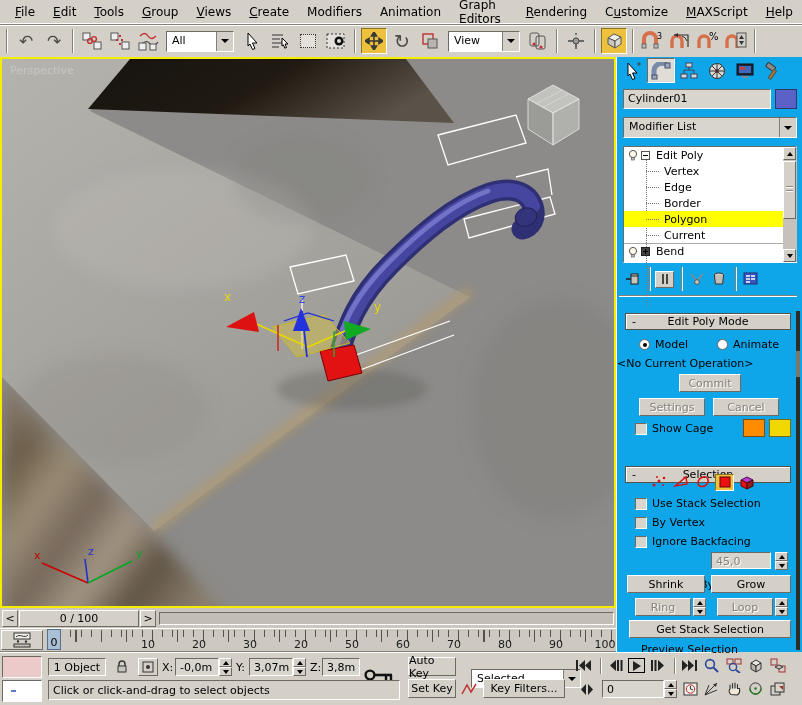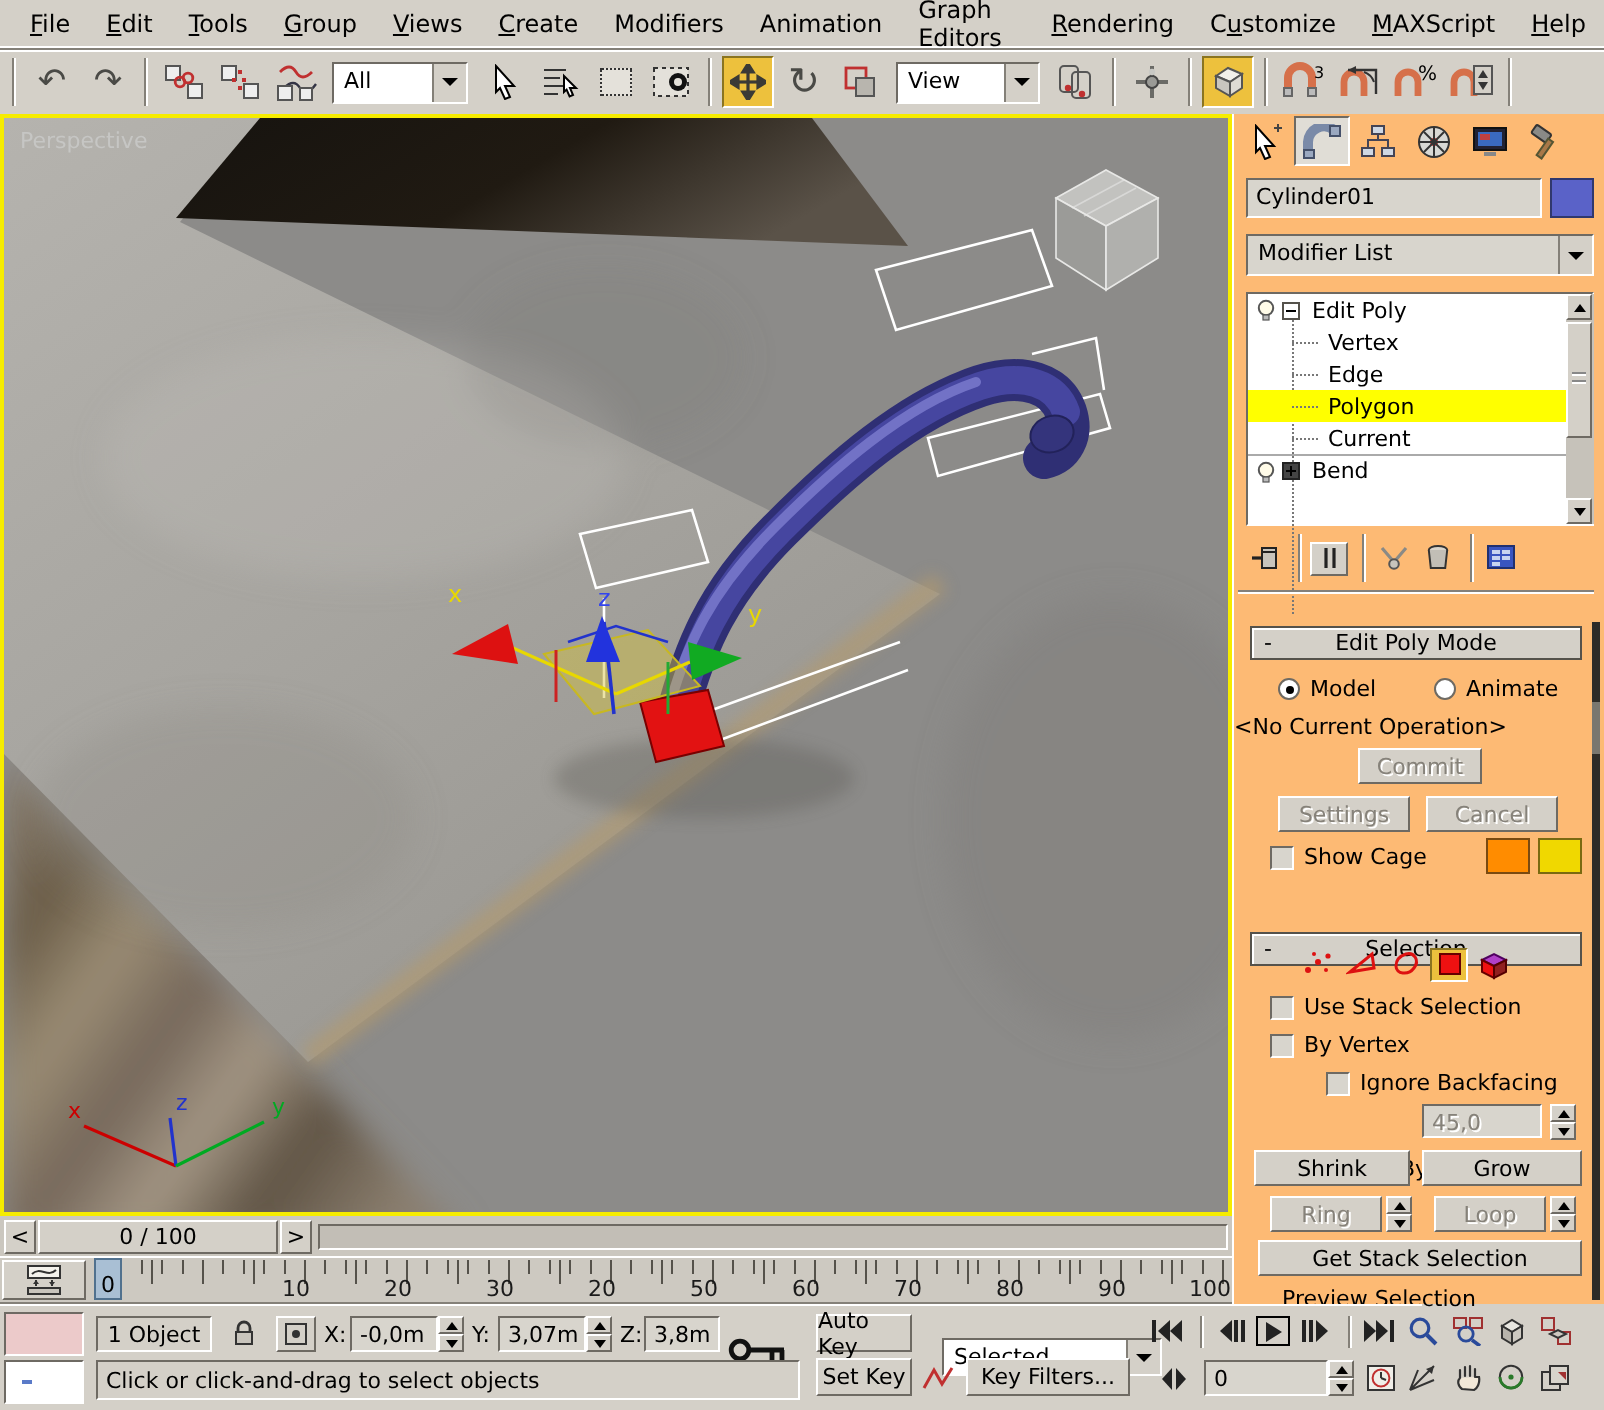--- a/index.html
+++ b/index.html
@@ -32,21 +32,21 @@
   .combo .val{padding:2px 5px 0 5px;flex:1;}
   .combo .drop{width:17px;background:#d4d0c8;border-left:1px solid #848078;display:flex;align-items:center;justify-content:center;}
   .arr-dn{width:0;height:0;border-left:4px solid transparent;border-right:4px solid transparent;border-top:4px solid #000;}
   .glyph{font-size:17px;color:#4a4a46;line-height:1;}
 
   
   #viewport{left:0;top:57px;width:616px;height:551px;border:2px solid #f6ec00;background:#8c8b89;}
   #viewport svg{display:block;}
 
   
-  #panel{left:616px;top:57px;width:186px;height:595px;background:#fdba74;border-left:1px solid #fff;}
+  #panel{left:616px;top:57px;width:186px;height:595px;background:#0ea5e9;border-left:1px solid #fff;}
   .tab{width:28px;height:25px;display:flex;align-items:center;justify-content:center;}
   .fld{background:#d8d5cd;border-top:1px solid #6e6a63;border-left:1px solid #6e6a63;
        border-right:1px solid #fff;border-bottom:1px solid #fff;padding:2px 4px;}
   .pbtn{display:flex;align-items:center;justify-content:center;font-size:11px;background:#d4d0c8;
         border-top:1px solid #fff;border-left:1px solid #fff;border-right:1px solid #6e6a63;border-bottom:1px solid #6e6a63;}
   .rhead{height:17px;background:#d4d0c8;border:1px solid #55524b;box-shadow:inset 1px 1px 0 #fff;
          display:flex;align-items:center;justify-content:center;position:relative;}
   .rhead .dash{position:absolute;left:6px;top:1px;}
   .cb{width:12px;height:12px;background:#d8d5cd;border-top:1px solid #6e6a63;border-left:1px solid #6e6a63;
       border-right:1px solid #fff;border-bottom:1px solid #fff;flex:none;margin-right:5px;}
@@ -444,20 +444,24 @@
         <span class="lbl">Edit Poly</span>
       </div>
       <div class="srow">
           <span class="dotline"></span>
           <span class="lbl">Vertex</span>
         </div>
       <div class="srow">
           <span class="dotline"></span>
           <span class="lbl">Edge</span>
         </div>
+      <div class="srow">
+          <span class="dotline"></span>
+          <span class="lbl">Border</span>
+        </div>
       <div class="srow selrow">
           <span class="dotline"></span>
           <span class="lbl">Polygon</span>
         </div>
       <div class="srow">
           <span class="dotline"></span>
           <span class="lbl">Current</span>
         </div>
       <div class="srow" style="border-top:1px solid #aaa">
         <svg class="bulb" viewBox="0 0 12 12">
@@ -595,21 +599,21 @@
         </div>
     </div>
     <div class="flex abs" style="left:18px;top:440px;">
       <span class="cb"></span>
         <span>Use Stack Selection</span>
     </div>
     <div class="flex abs" style="left:18px;top:459px;">
       <span class="cb"></span>
         <span>By Vertex</span>
     </div>
-    <div class="flex abs" style="left:18px;top:478px;margin-left:28px;">
+    <div class="flex abs" style="left:18px;top:478px;">
       <span class="cb"></span>
         <span>Ignore Backfacing</span>
     </div>
     <div class="flex abs" style="left:18px;top:521px;gap:48px;">
       <span class="cb"></span>
         <span>By Angle:</span>
     </div>
     <div class="fld dis abs" style="left:94px;top:495px;width:60px;height:17px;">
       <span>45,0</span>
     </div>

